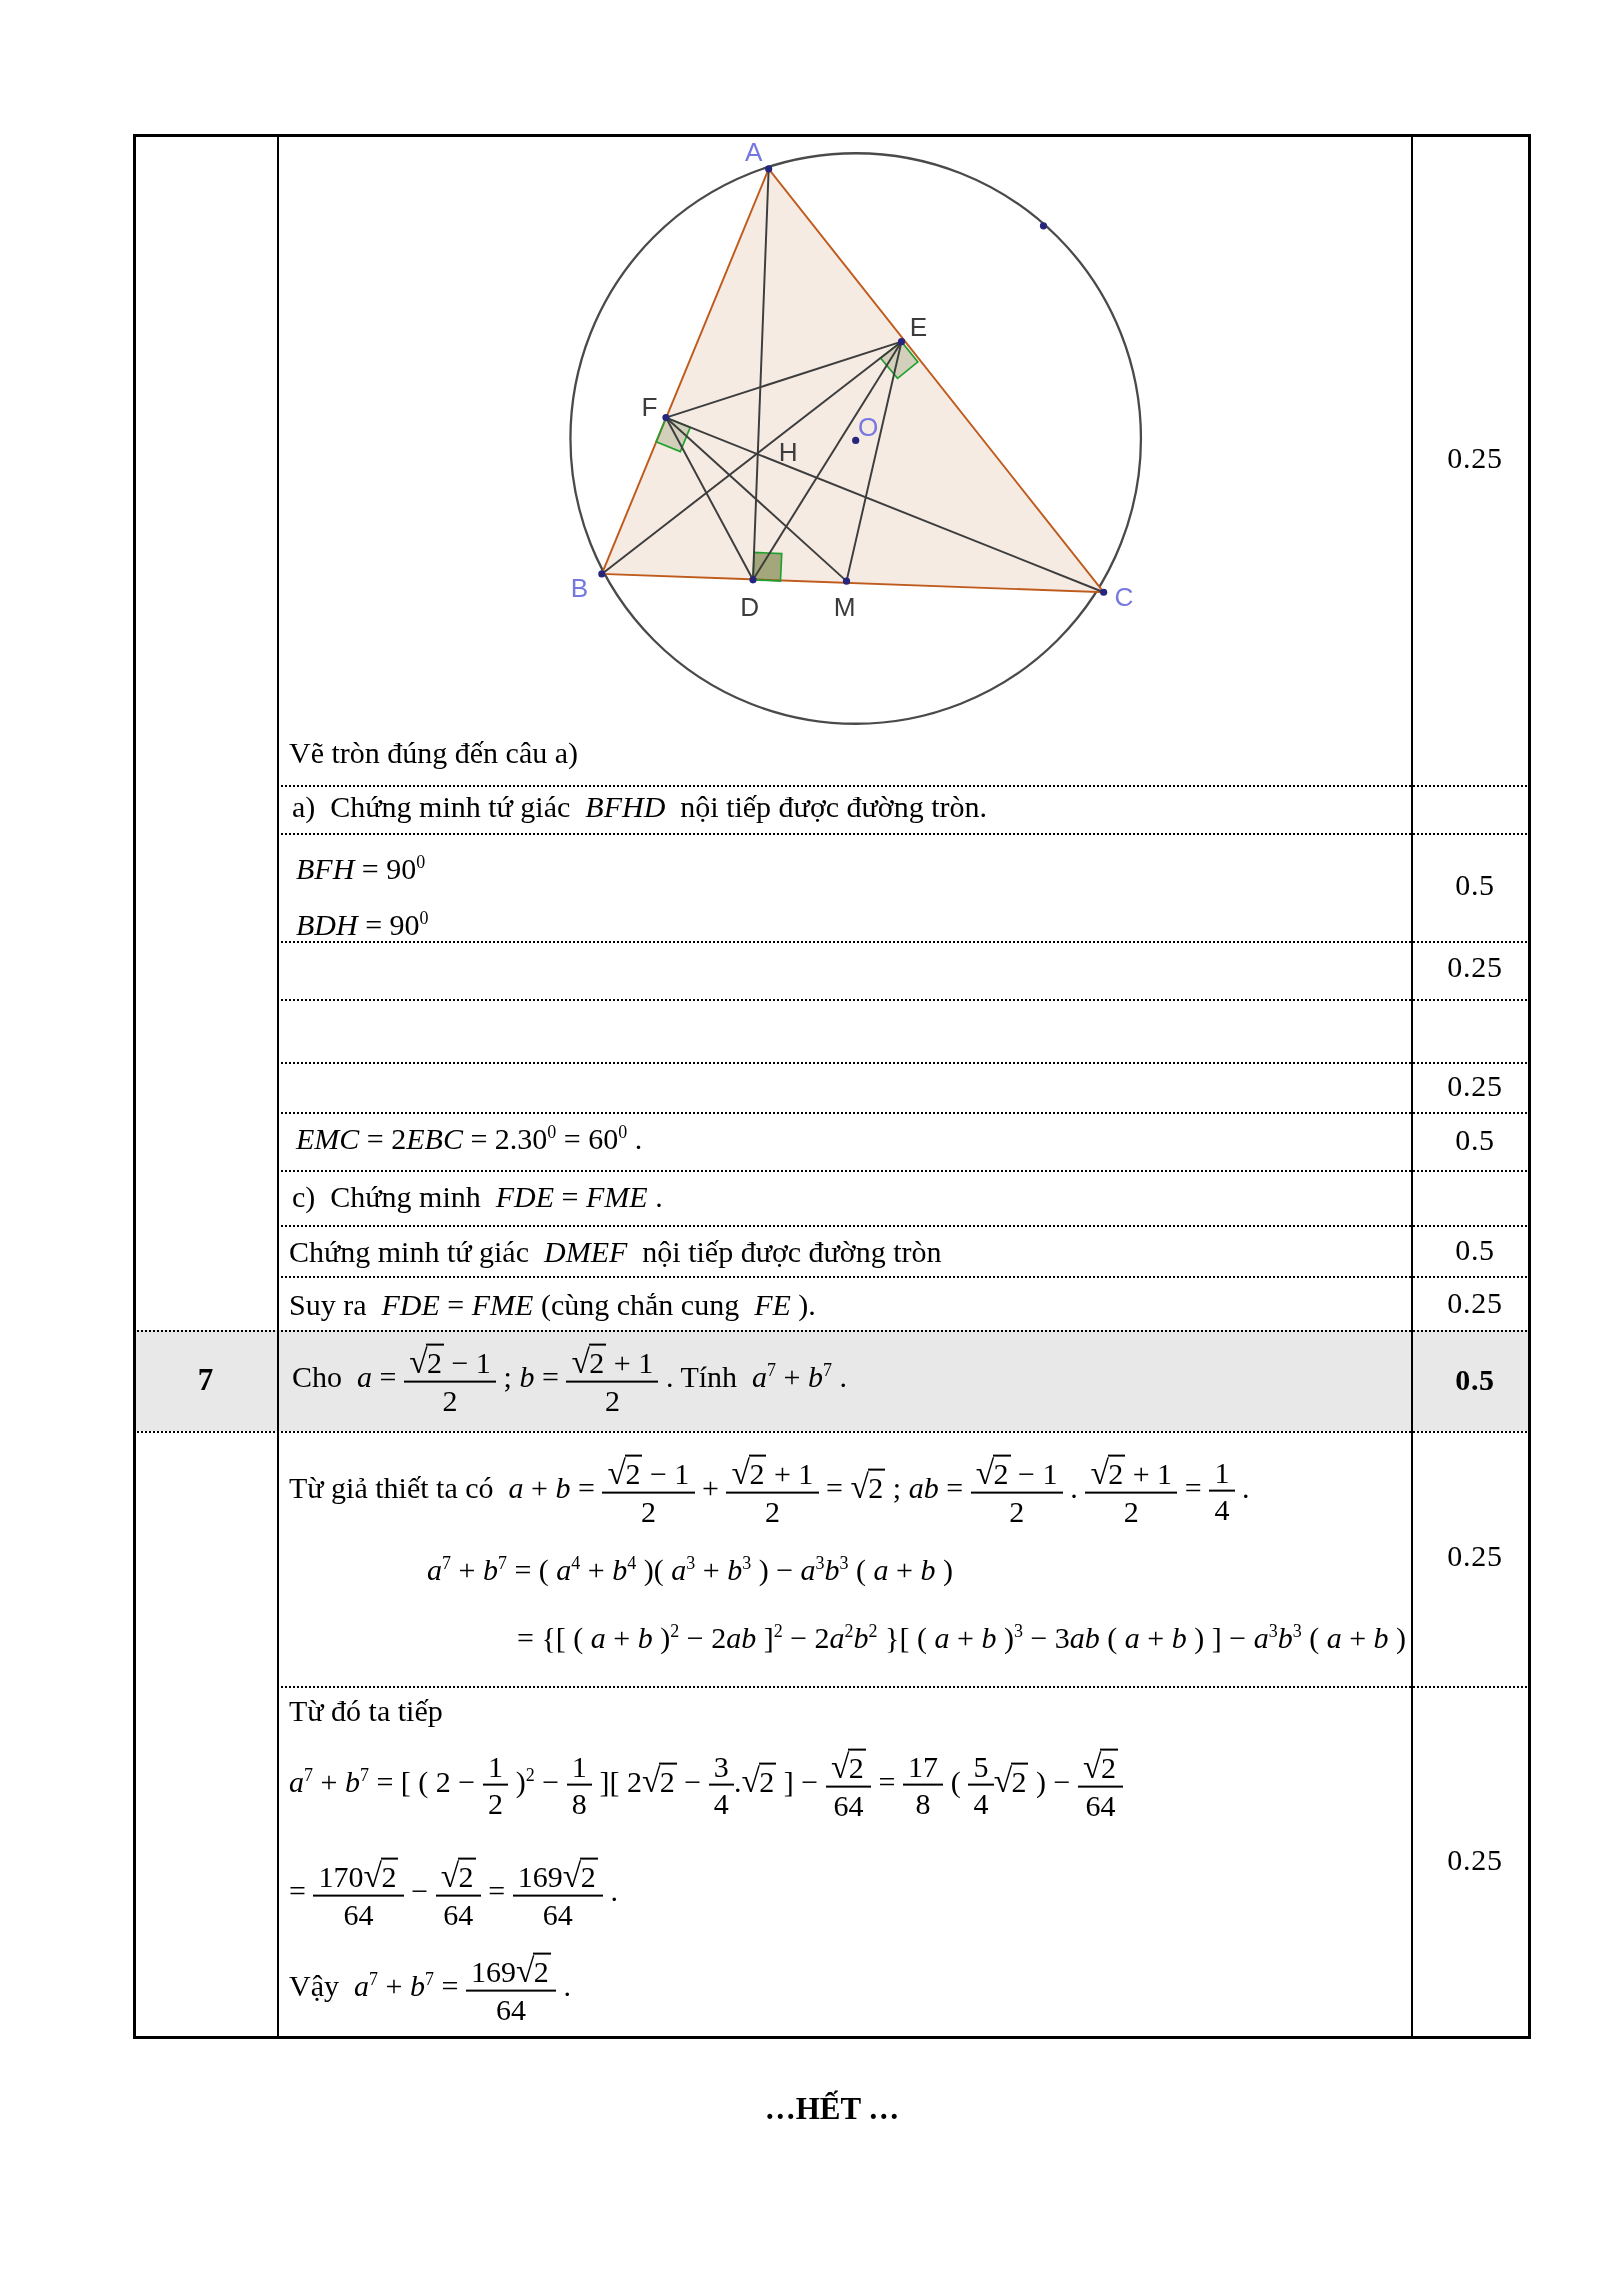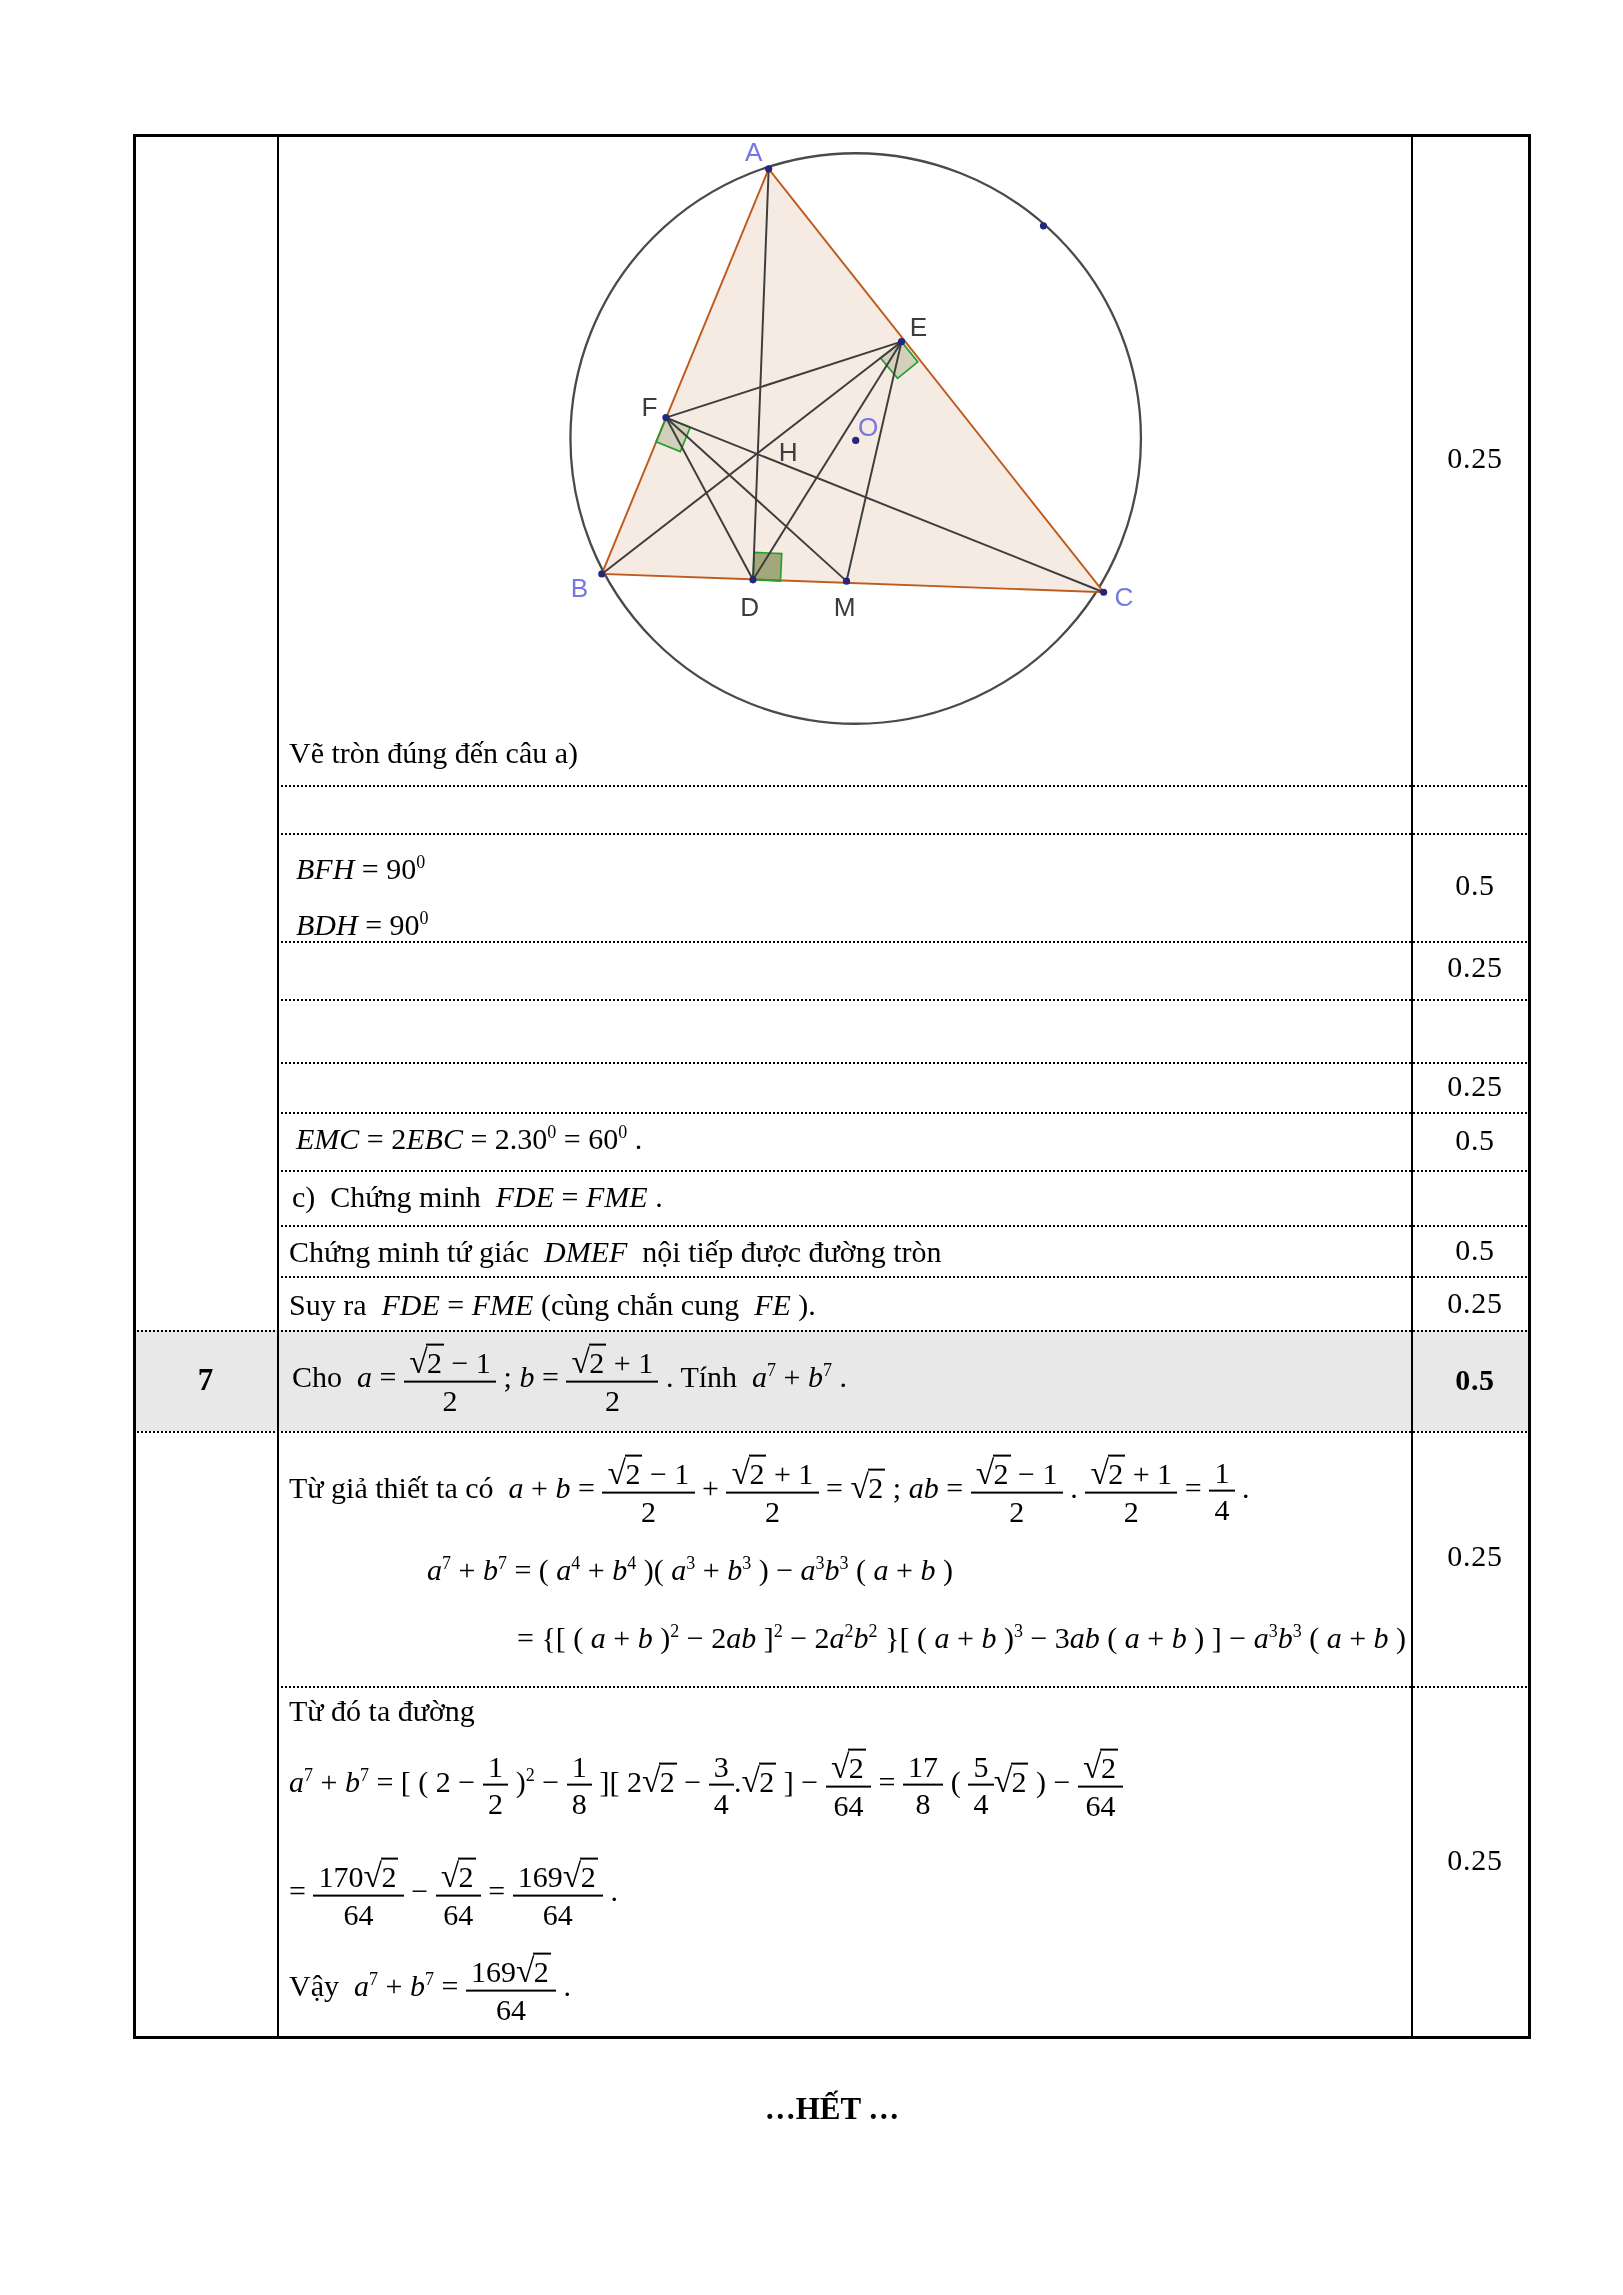--- a/index.html
+++ b/index.html
@@ -75,20 +75,21 @@
   <div class="sep" style="left:277px;top:1170px;width:1254px;"></div>
   <div class="sep" style="left:277px;top:1225px;width:1254px;"></div>
   <div class="sep" style="left:277px;top:1276px;width:1254px;"></div>
   <div class="sep" style="left:133px;top:1330px;width:1398px;"></div>
   <div class="sep" style="left:133px;top:1431px;width:1398px;"></div>
   <div class="sep" style="left:277px;top:1686px;width:1254px;"></div>
 
   <div class="line" style="left:289px;top:753px;">Vẽ tròn đúng đến câu a)</div>
   <div class="score" style="top:458px;">0.25</div>
 
+  <div class="line" style="left:292px;top:807px;">a)  Chứng minh tứ giác  <span class="mvar">BFHD</span>  nội tiếp được đường tròn.</div>
 
   <div class="line" style="left:296px;top:869px;"><span class="mvar">BFH</span> = 90<sup>0</sup></div>
   <div class="line" style="left:296px;top:925px;"><span class="mvar">BDH</span> = 90<sup>0</sup></div>
   <div class="score" style="top:885px;">0.5</div>
 
   <div class="score" style="top:967px;">0.25</div>
 
 
   <div class="score" style="top:1086px;">0.25</div>
 
@@ -105,21 +106,21 @@
 
   <div class="line bold" style="left:133px;top:1380px;width:145px;text-align:center;font-size:31px;">7</div>
   <div class="line" style="left:292px;top:1380px;">Cho  <span class="mvar">a</span> = <span class="frac"><span class="num"><span class="sqrt"><span class="radsign">√</span><span class="vinc">2</span></span> − 1</span><span class="den">2</span></span> ; <span class="mvar">b</span> = <span class="frac"><span class="num"><span class="sqrt"><span class="radsign">√</span><span class="vinc">2</span></span> + 1</span><span class="den">2</span></span> . Tính  <span class="mvar">a</span><sup>7</sup> + <span class="mvar">b</span><sup>7</sup> .</div>
   <div class="score bold" style="top:1380px;">0.5</div>
 
   <div class="line" style="left:289px;top:1491px;">Từ giả thiết ta có  <span class="mvar">a</span> + <span class="mvar">b</span> = <span class="frac"><span class="num"><span class="sqrt"><span class="radsign">√</span><span class="vinc">2</span></span> − 1</span><span class="den">2</span></span> + <span class="frac"><span class="num"><span class="sqrt"><span class="radsign">√</span><span class="vinc">2</span></span> + 1</span><span class="den">2</span></span> = <span class="sqrt"><span class="radsign">√</span><span class="vinc">2</span></span> ; <span class="mvar">ab</span> = <span class="frac"><span class="num"><span class="sqrt"><span class="radsign">√</span><span class="vinc">2</span></span> − 1</span><span class="den">2</span></span> . <span class="frac"><span class="num"><span class="sqrt"><span class="radsign">√</span><span class="vinc">2</span></span> + 1</span><span class="den">2</span></span> = <span class="frac"><span class="num">1</span><span class="den">4</span></span> .</div>
   <div class="line" style="left:427px;top:1570px;"><span class="mvar">a</span><sup>7</sup> + <span class="mvar">b</span><sup>7</sup> = ( <span class="mvar">a</span><sup>4</sup> + <span class="mvar">b</span><sup>4</sup> )( <span class="mvar">a</span><sup>3</sup> + <span class="mvar">b</span><sup>3</sup> ) − <span class="mvar">a</span><sup>3</sup><span class="mvar">b</span><sup>3</sup> ( <span class="mvar">a</span> + <span class="mvar">b</span> )</div>
   <div class="line" style="left:517px;top:1638px;">= {[ ( <span class="mvar">a</span> + <span class="mvar">b</span> )<sup>2</sup> − 2<span class="mvar">ab</span> ]<sup>2</sup> − 2<span class="mvar">a</span><sup>2</sup><span class="mvar">b</span><sup>2</sup> }[ ( <span class="mvar">a</span> + <span class="mvar">b</span> )<sup>3</sup> − 3<span class="mvar">ab</span> ( <span class="mvar">a</span> + <span class="mvar">b</span> ) ] − <span class="mvar">a</span><sup>3</sup><span class="mvar">b</span><sup>3</sup> ( <span class="mvar">a</span> + <span class="mvar">b</span> )</div>
   <div class="score" style="top:1556px;">0.25</div>
 
-  <div class="line" style="left:289px;top:1711px;">Từ đó ta đường</div>
+  <div class="line" style="left:289px;top:1711px;">Từ đó ta tiếp</div>
   <div class="line" style="left:289px;top:1785px;"><span class="mvar">a</span><sup>7</sup> + <span class="mvar">b</span><sup>7</sup> = [ ( 2 − <span class="frac"><span class="num">1</span><span class="den">2</span></span> )<sup>2</sup> − <span class="frac"><span class="num">1</span><span class="den">8</span></span> ][ 2<span class="sqrt"><span class="radsign">√</span><span class="vinc">2</span></span> − <span class="frac"><span class="num">3</span><span class="den">4</span></span>.<span class="sqrt"><span class="radsign">√</span><span class="vinc">2</span></span> ] − <span class="frac"><span class="num"><span class="sqrt"><span class="radsign">√</span><span class="vinc">2</span></span></span><span class="den">64</span></span> = <span class="frac"><span class="num">17</span><span class="den">8</span></span> ( <span class="frac"><span class="num">5</span><span class="den">4</span></span><span class="sqrt"><span class="radsign">√</span><span class="vinc">2</span></span> ) − <span class="frac"><span class="num"><span class="sqrt"><span class="radsign">√</span><span class="vinc">2</span></span></span><span class="den">64</span></span></div>
   <div class="line" style="left:289px;top:1894px;">= <span class="frac"><span class="num">170<span class="sqrt"><span class="radsign">√</span><span class="vinc">2</span></span></span><span class="den">64</span></span> − <span class="frac"><span class="num"><span class="sqrt"><span class="radsign">√</span><span class="vinc">2</span></span></span><span class="den">64</span></span> = <span class="frac"><span class="num">169<span class="sqrt"><span class="radsign">√</span><span class="vinc">2</span></span></span><span class="den">64</span></span> .</div>
   <div class="line" style="left:289px;top:1989px;">Vậy  <span class="mvar">a</span><sup>7</sup> + <span class="mvar">b</span><sup>7</sup> = <span class="frac"><span class="num">169<span class="sqrt"><span class="radsign">√</span><span class="vinc">2</span></span></span><span class="den">64</span></span> .</div>
   <div class="score" style="top:1860px;">0.25</div>
 
   <div id="end-line" style="top:2091px;text-align:center;">…HẾT …</div>
 
 </div>
 
 

